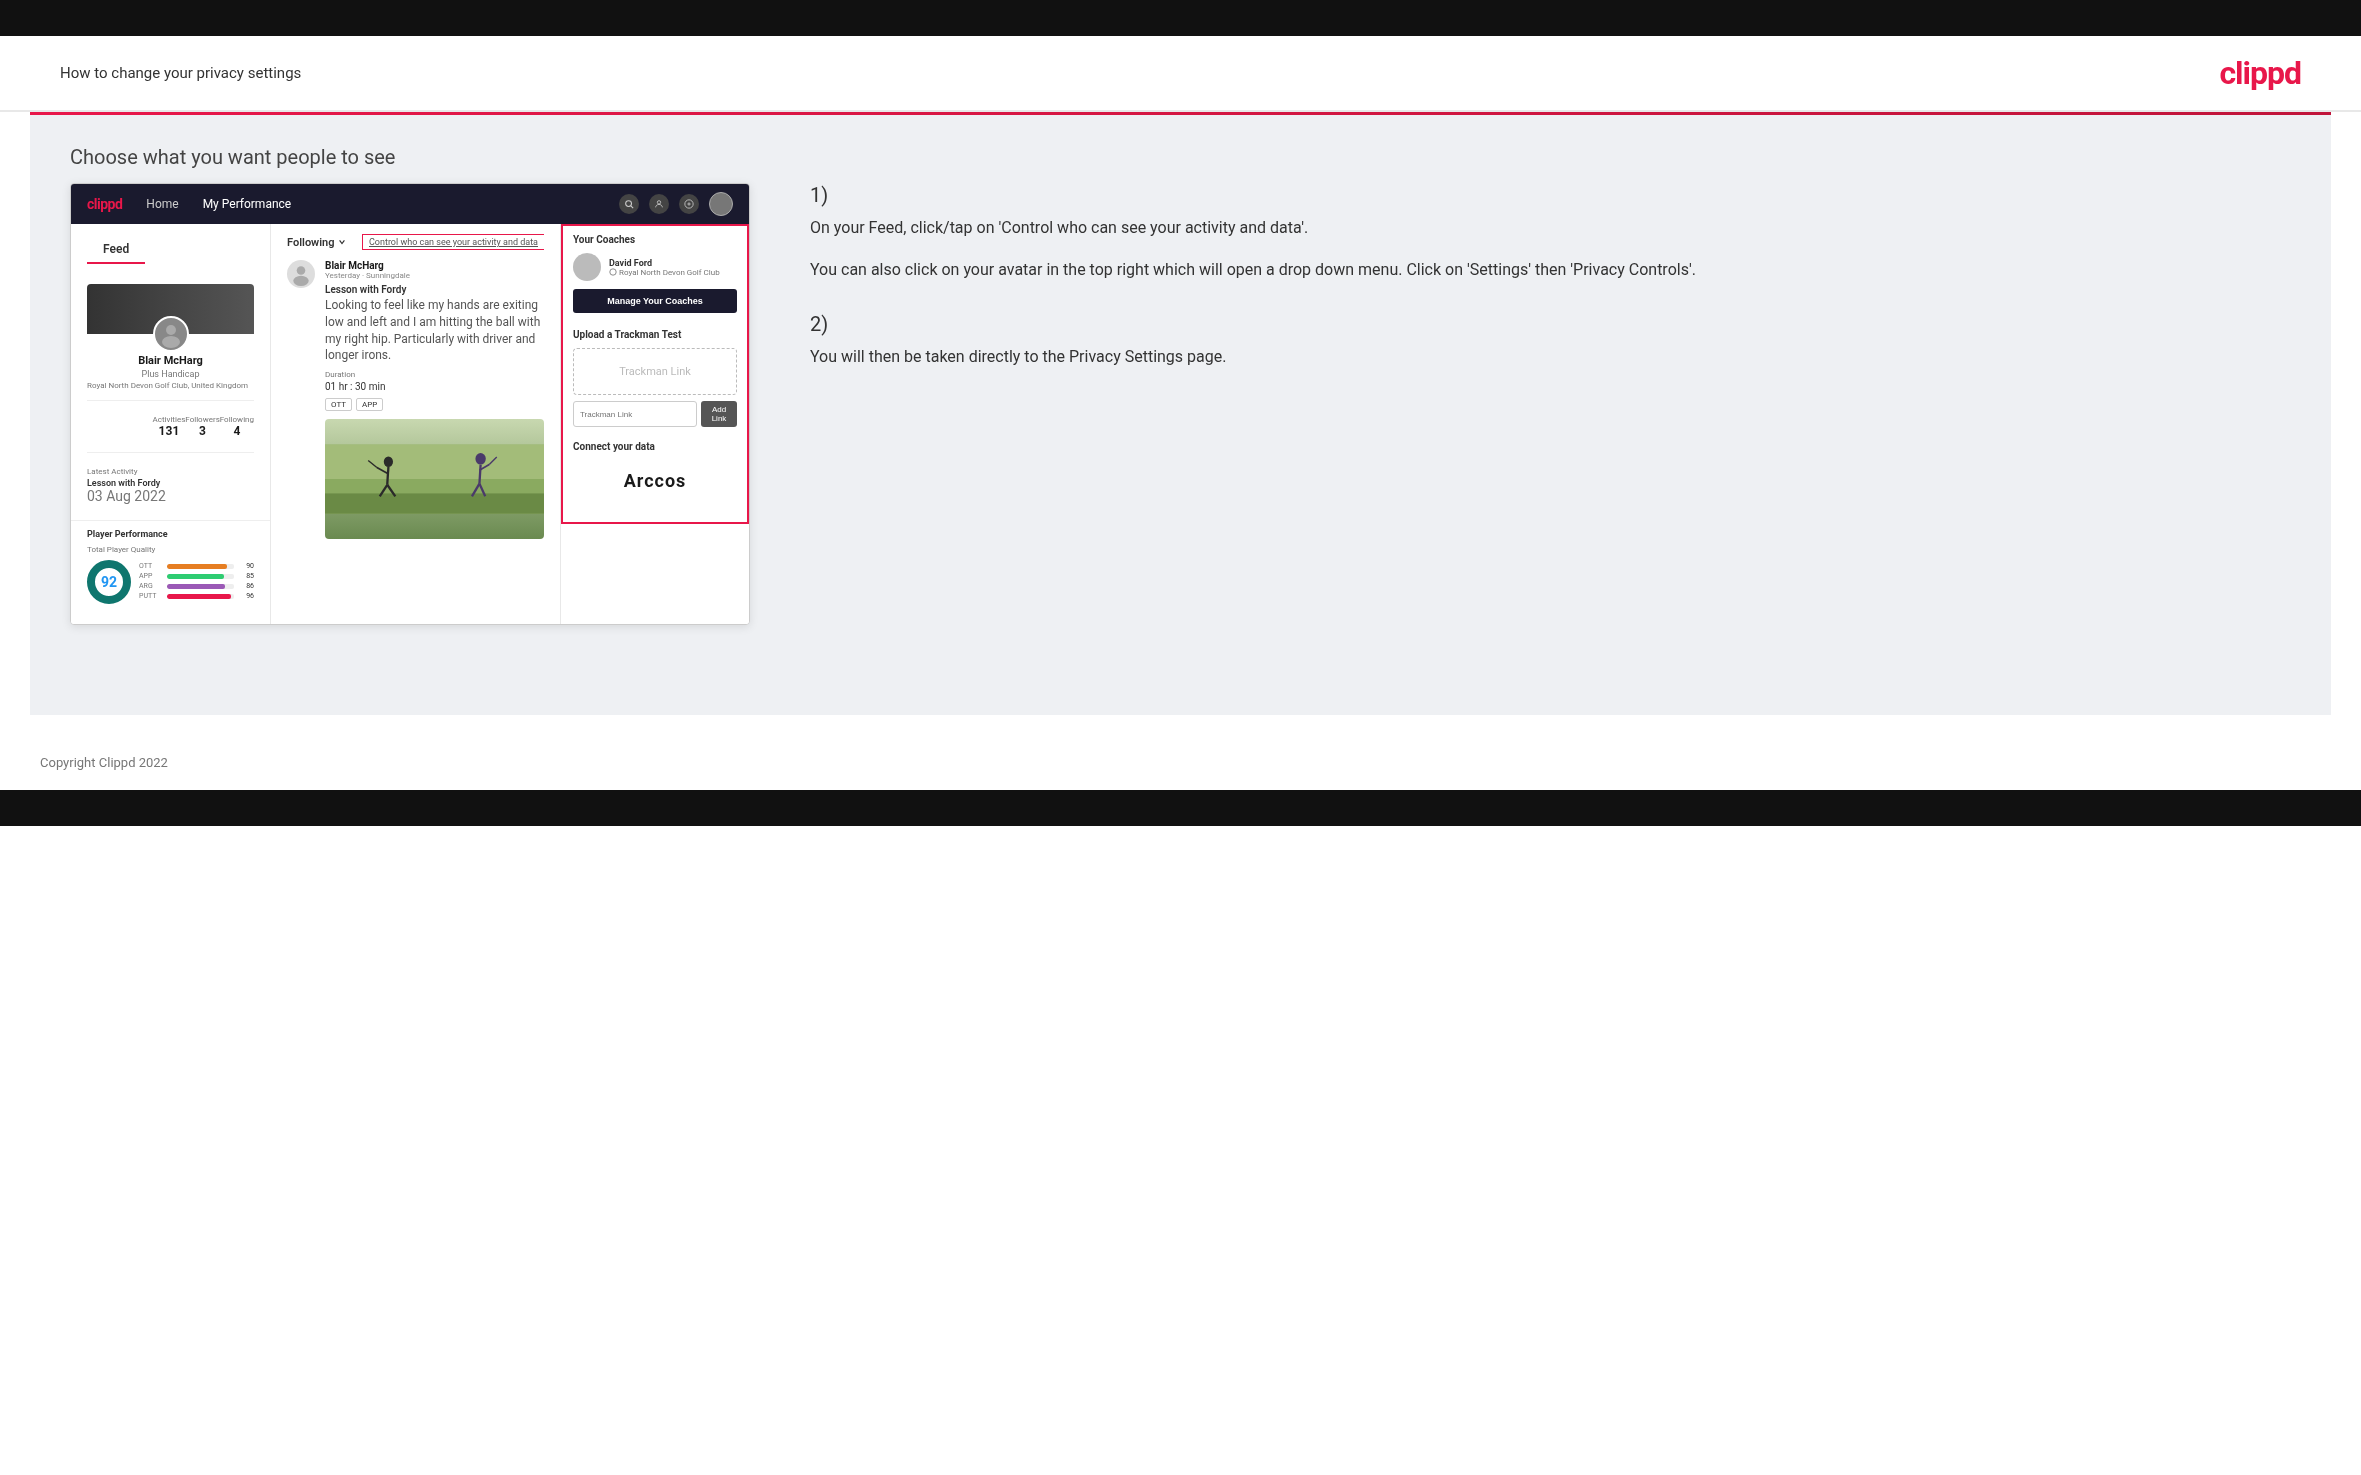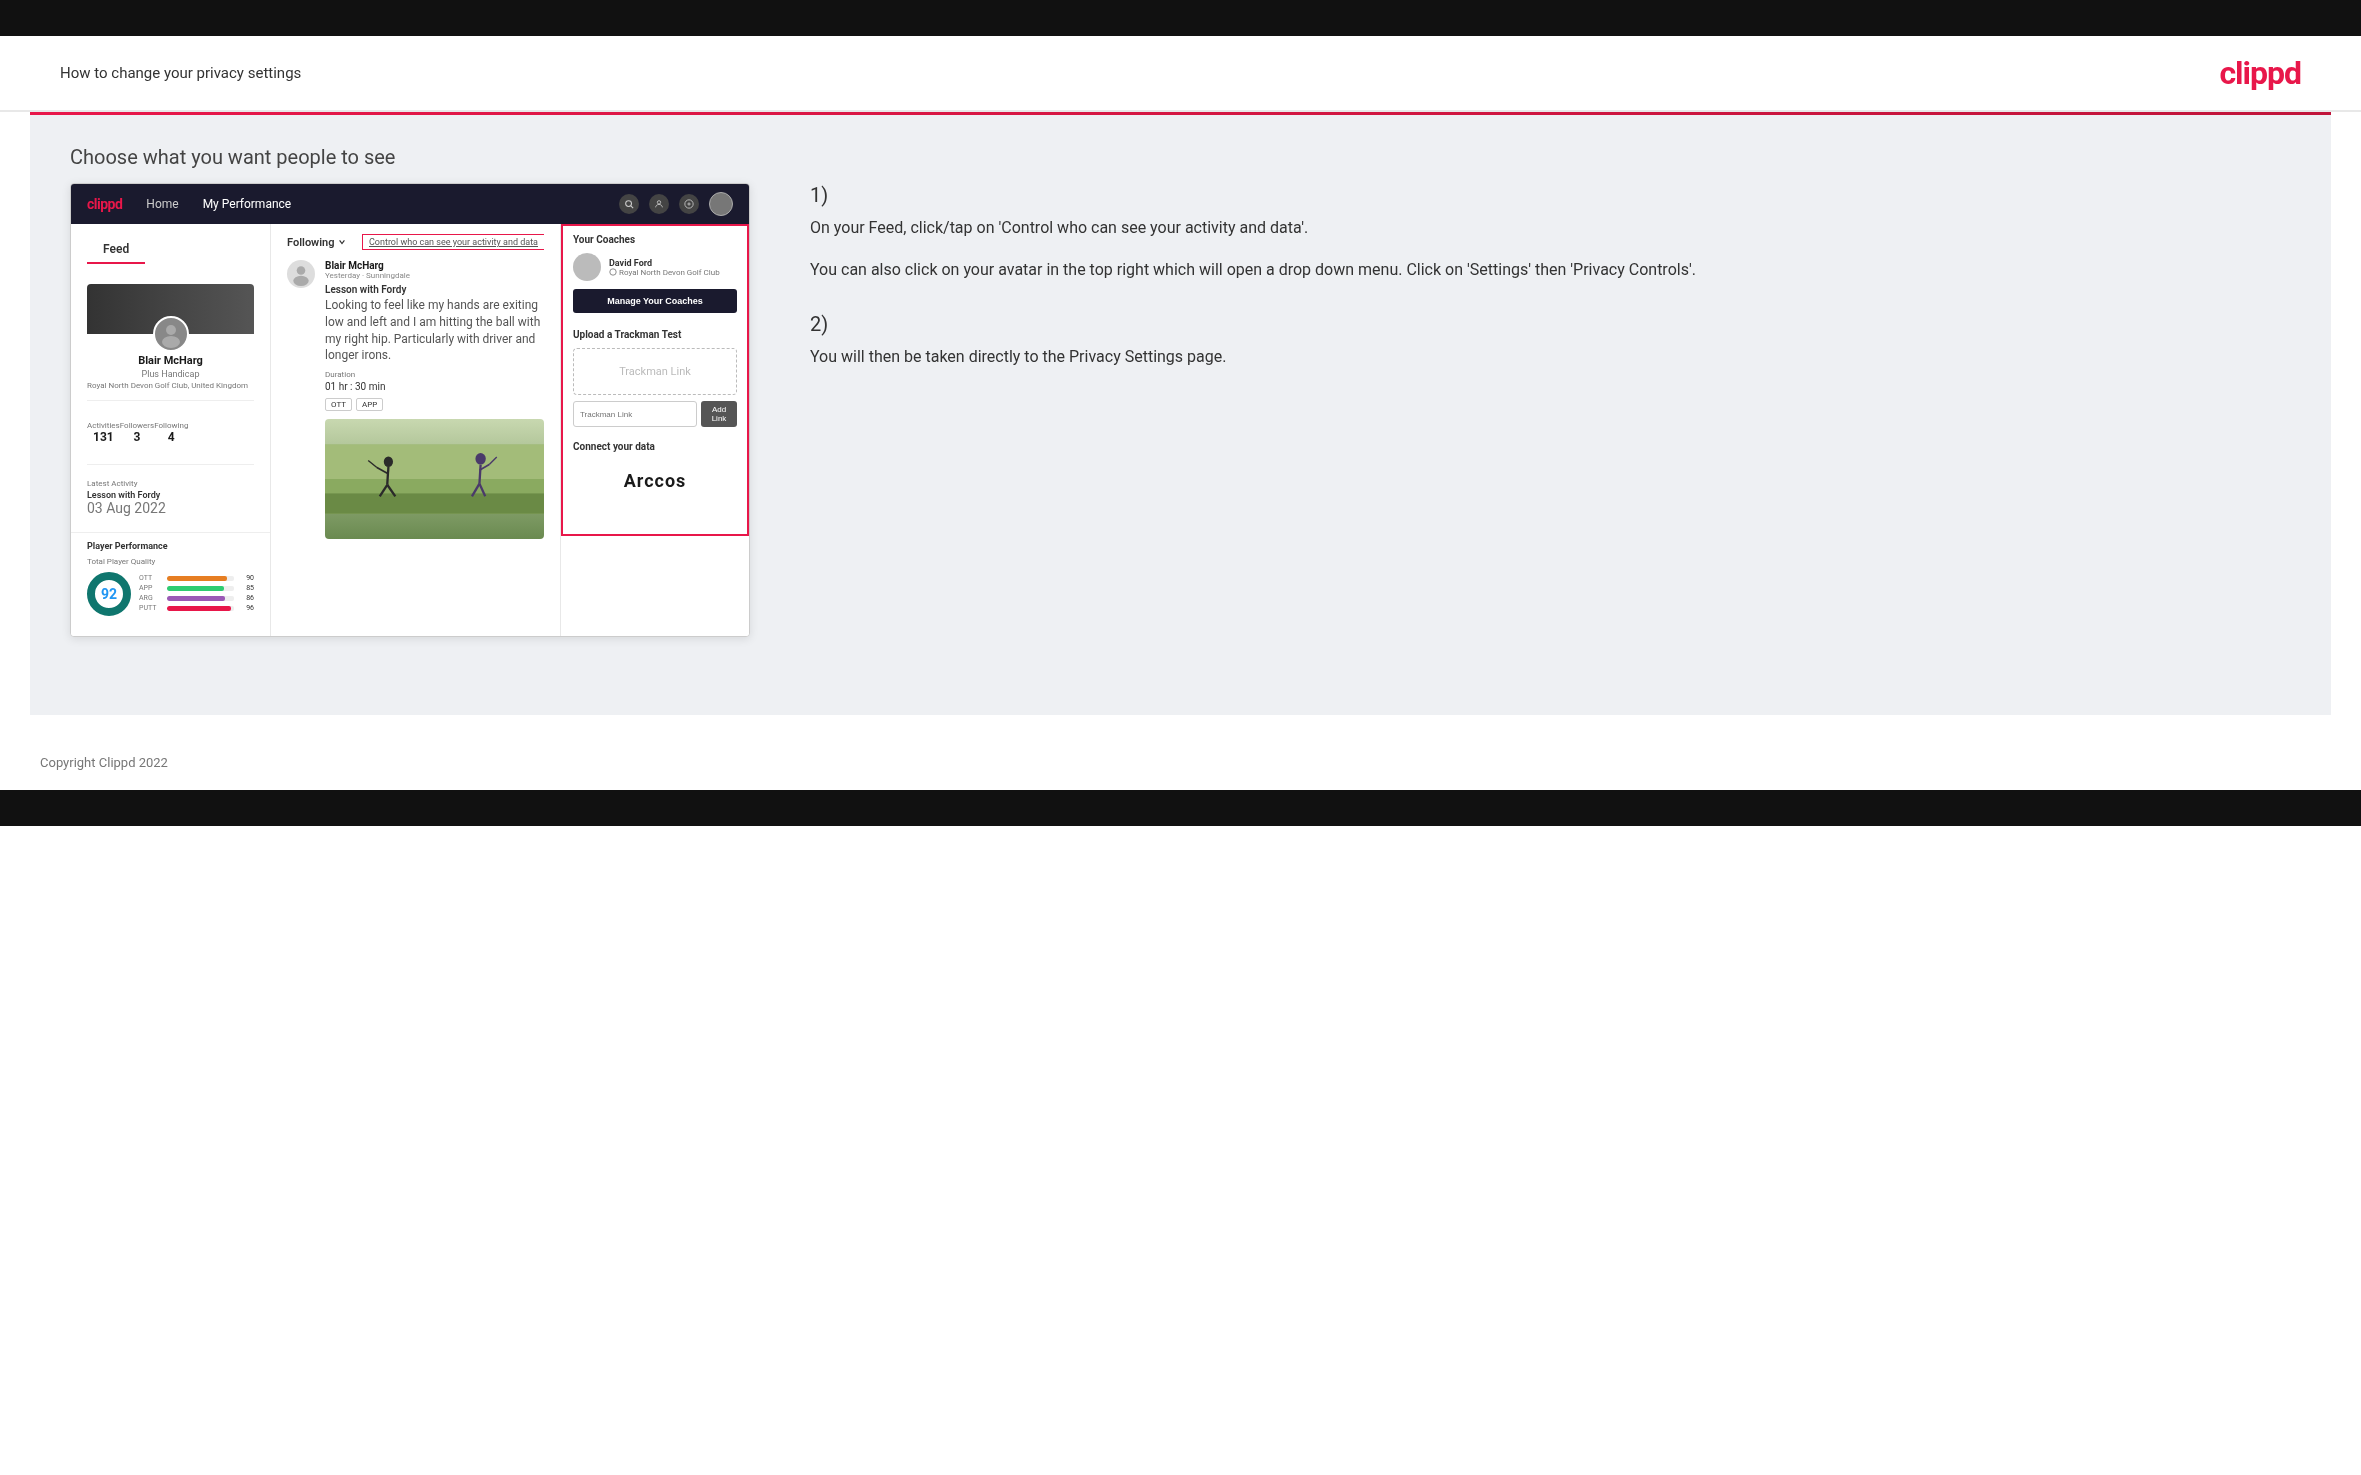--- a/index.html
+++ b/index.html
@@ -186,24 +186,24 @@
       margin-bottom: 2px;
     }
     .profile-club {
       font-size: 8px;
       text-align: left;
       color: #777;
       margin-bottom: 10px;
     }
     .profile-stats {
       display: flex;
-      justify-content: flex-start;
+      justify-content: flex-end;
       border-top: 1px solid #eee;
       border-bottom: 1px solid #eee;
-      padding: 20px 0;
+      padding: 14px 0;
       margin-bottom: 8px;
     }
     .stat-item {
       text-align: center;
     }
     .stat-label {
       font-size: 8px;
       color: #777;
     }
     .stat-value {

